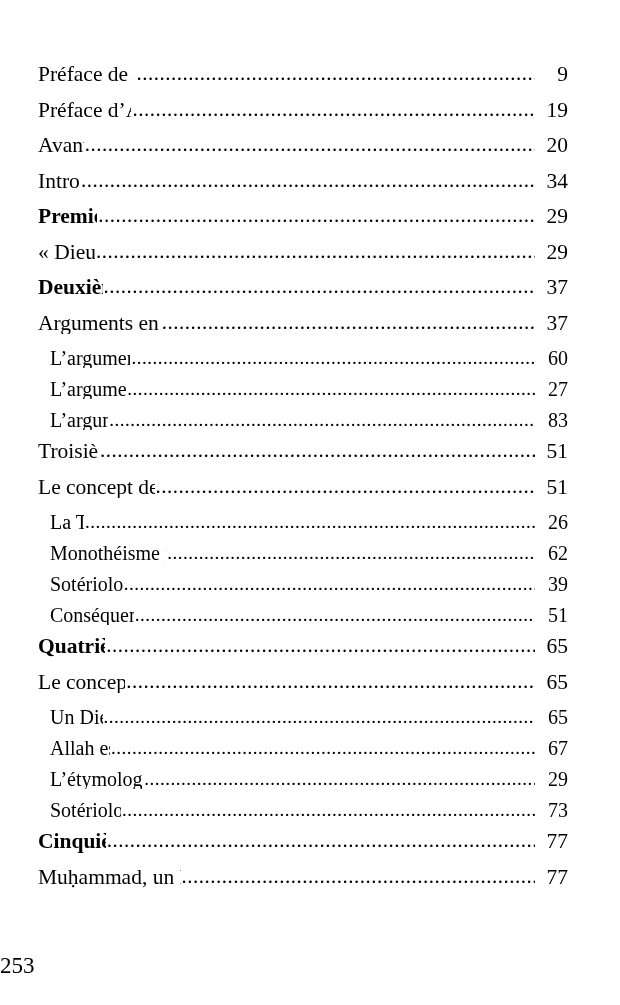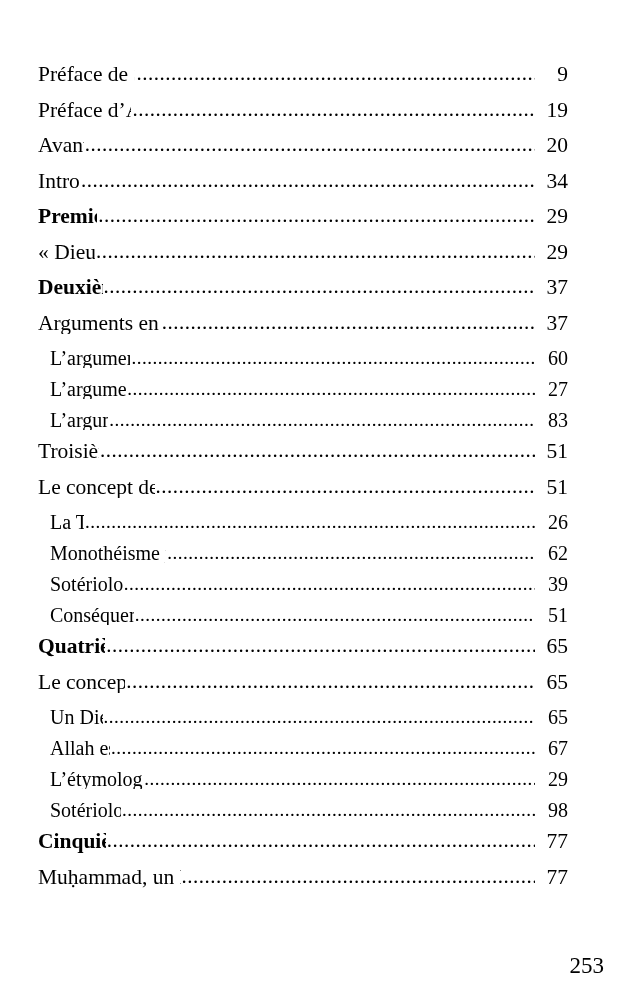--- a/index.html
+++ b/index.html
@@ -70,21 +70,21 @@
     margin-bottom: 11px;
   }
   .toc-entry.level-2 .leader {
     font-size: 19px;
   }
   .folio {
     position: absolute;
     bottom: 26px;
     left: 0;
     right: 16px;
-    text-align: right;
+    text-align: left;
     font-size: 23px;
   }
 </style>
 </head>
 <body>
 
 <div class="page">
 
 
   <div class="toc">
@@ -194,21 +194,21 @@
         <span class="page-num">67</span>
       </div>
       <div class="toc-entry level-2">
         <span class="label">L’étymologie du nom « Allah »</span>
         <span class="leader">........................................................................................................................................................................................................</span>
         <span class="page-num">29</span>
       </div>
       <div class="toc-entry level-2">
         <span class="label">Sotériologie islamique</span>
         <span class="leader">........................................................................................................................................................................................................</span>
-        <span class="page-num">98</span>
+        <span class="page-num">73</span>
       </div>
       <div class="toc-entry bold">
         <span class="label">Cinquième chapitre</span>
         <span class="leader">........................................................................................................................................................................................................</span>
         <span class="page-num">77</span>
       </div>
       <div class="toc-entry">
         <span class="label">Muḥammad, un Messager au sens biblique du terme ?</span>
         <span class="leader">........................................................................................................................................................................................................</span>
         <span class="page-num">77</span>

